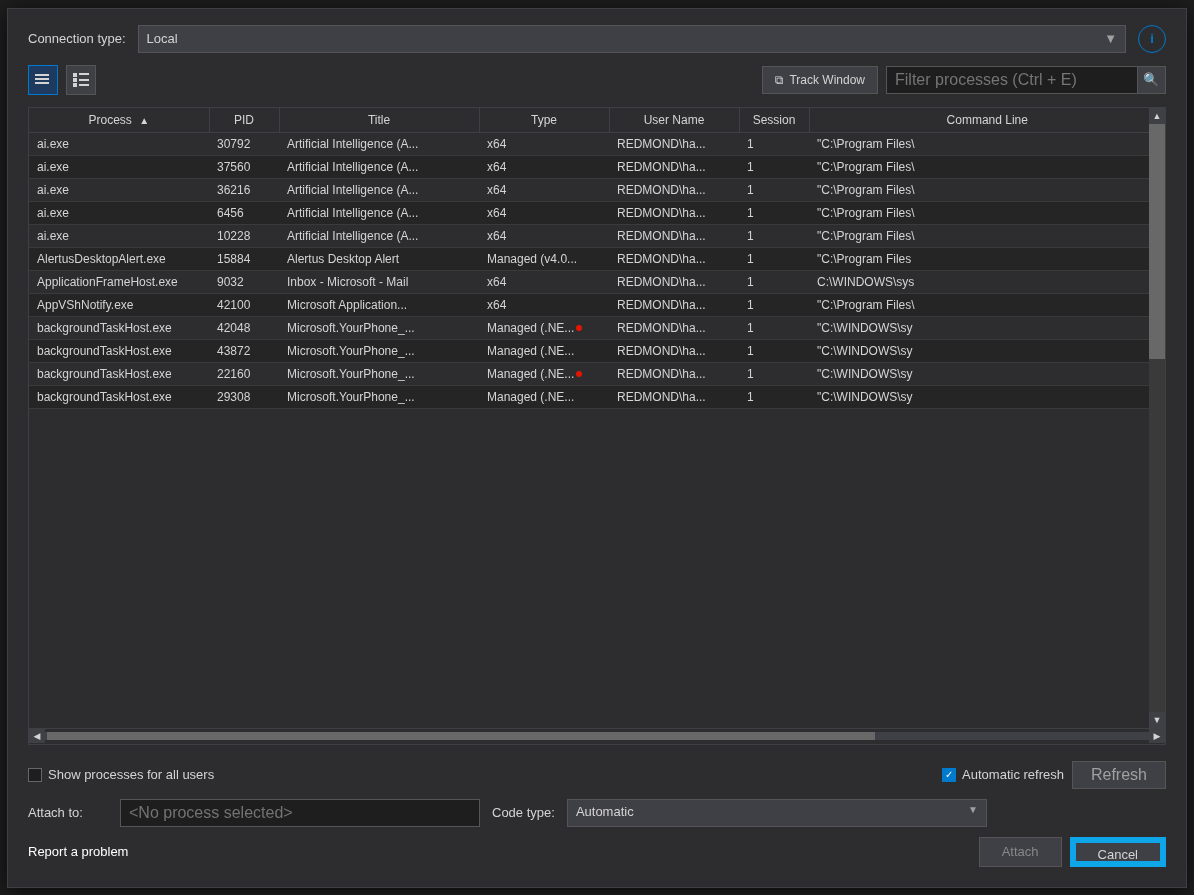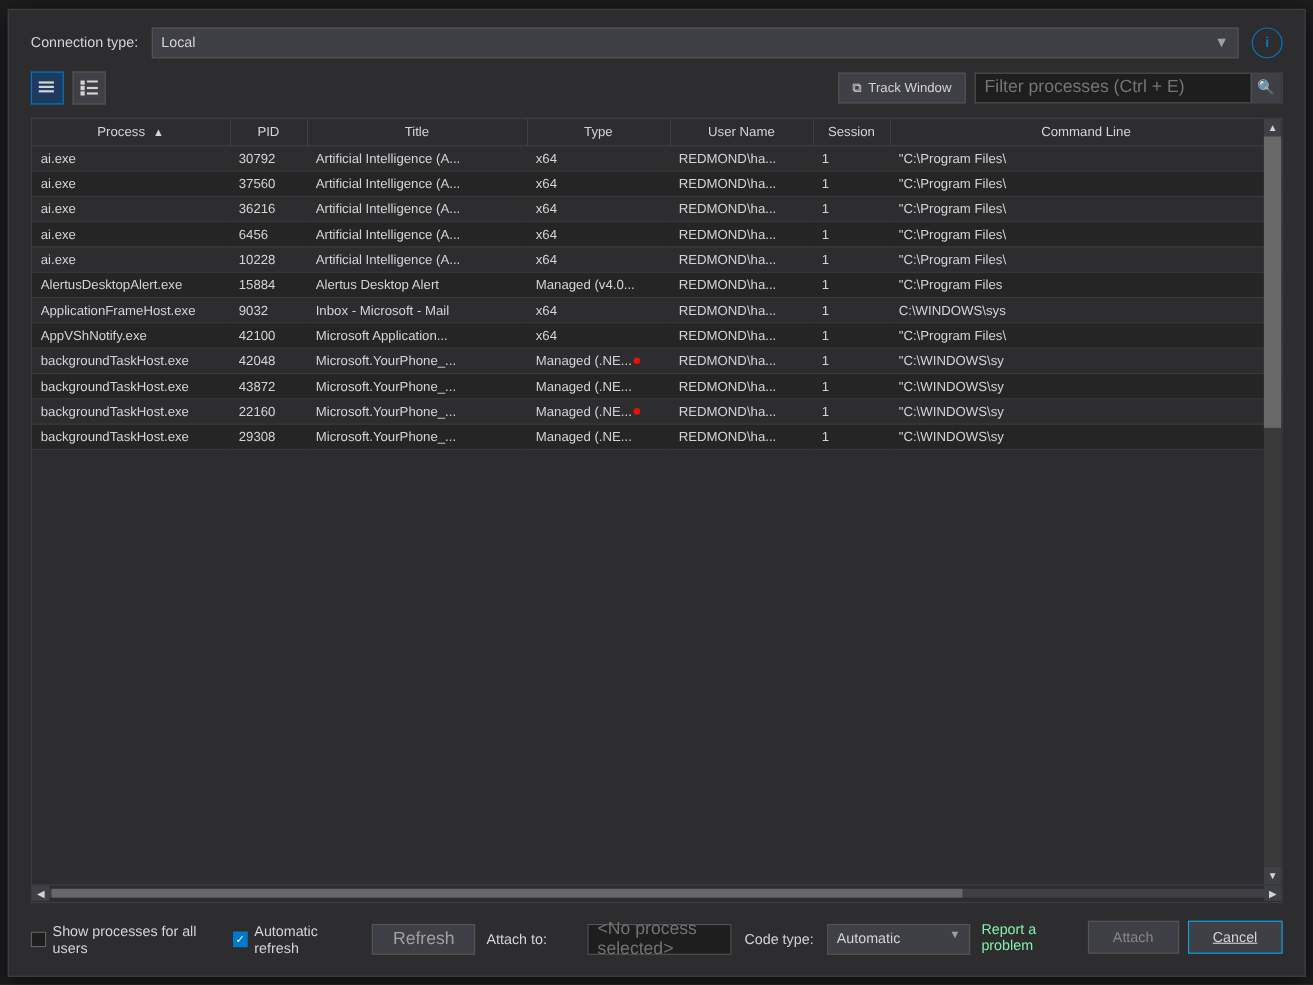--- a/index.html
+++ b/index.html
@@ -242,21 +242,21 @@
       display: flex;
       align-items: center;
       justify-content: center;
       cursor: pointer;
       font-size: 9px;
       color: #d4d4d4;
       flex-shrink: 0;
     }
     .bottom-section {
       display: flex;
-      flex-direction: row;
+      flex-direction: column;
       gap: 10px;
       padding-top: 4px;
     }
     .show-all-row {
       display: flex;
       align-items: center;
       justify-content: space-between;
     }
     .show-all-left {
       display: flex;
@@ -345,47 +345,46 @@
       justify-content: space-between;
       cursor: pointer;
     }
     .report-row {
       display: flex;
       align-items: center;
       justify-content: space-between;
       padding-bottom: 4px;
     }
     .report-link {
-      color: #86efac;
+      color: #ffffff;
       cursor: pointer;
       font-size: 13px;
       text-decoration: none;
     }
     .action-btns {
       display: flex;
       gap: 8px;
     }
     .attach-btn {
       background: #3f3f46;
       border: 1px solid #555;
       color: #888;
       padding: 4px 22px;
       height: 30px;
       cursor: pointer;
       font-size: 13px;
     }
     .cancel-btn {
       background: #3f3f46;
-      border: 1px solid #0ea5e9;
+      border: 6px solid #0ea5e9;
       color: #d4d4d4;
       padding: 4px 22px;
       height: 30px;
       cursor: pointer;
       font-size: 13px;
-      text-decoration: underline;
     }
     .v-scrollbar-container {
       position: absolute;
       right: 0;
       top: 0;
       bottom: 0;
       width: 16px;
       background: #2d2d30;
       display: flex;
       flex-direction: column;

